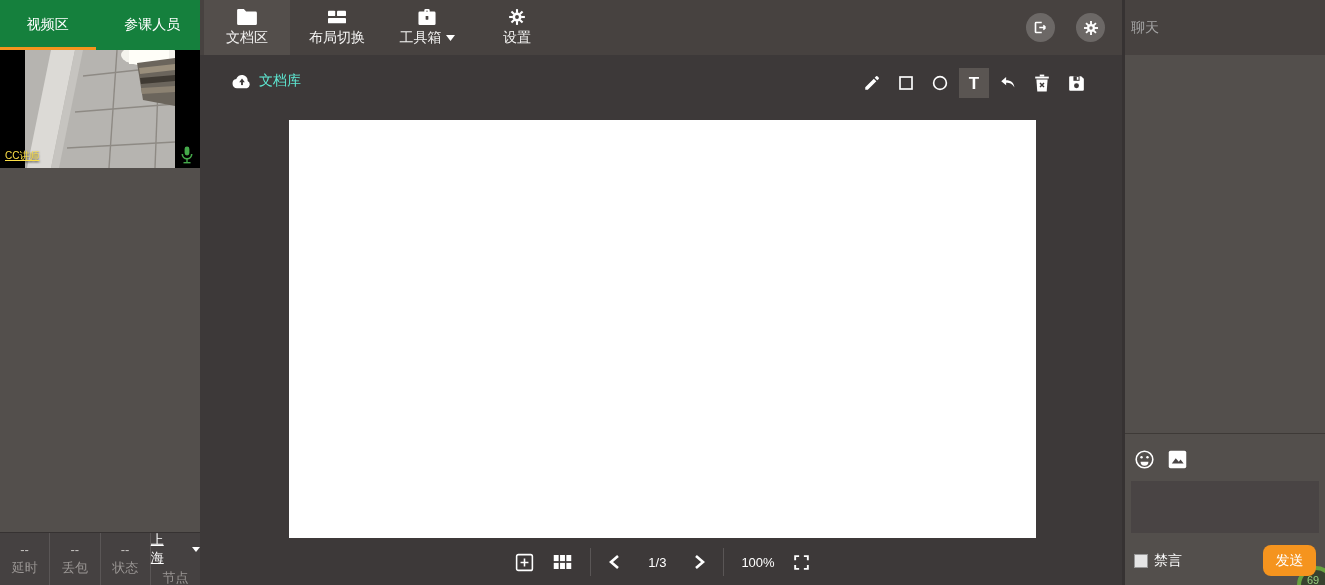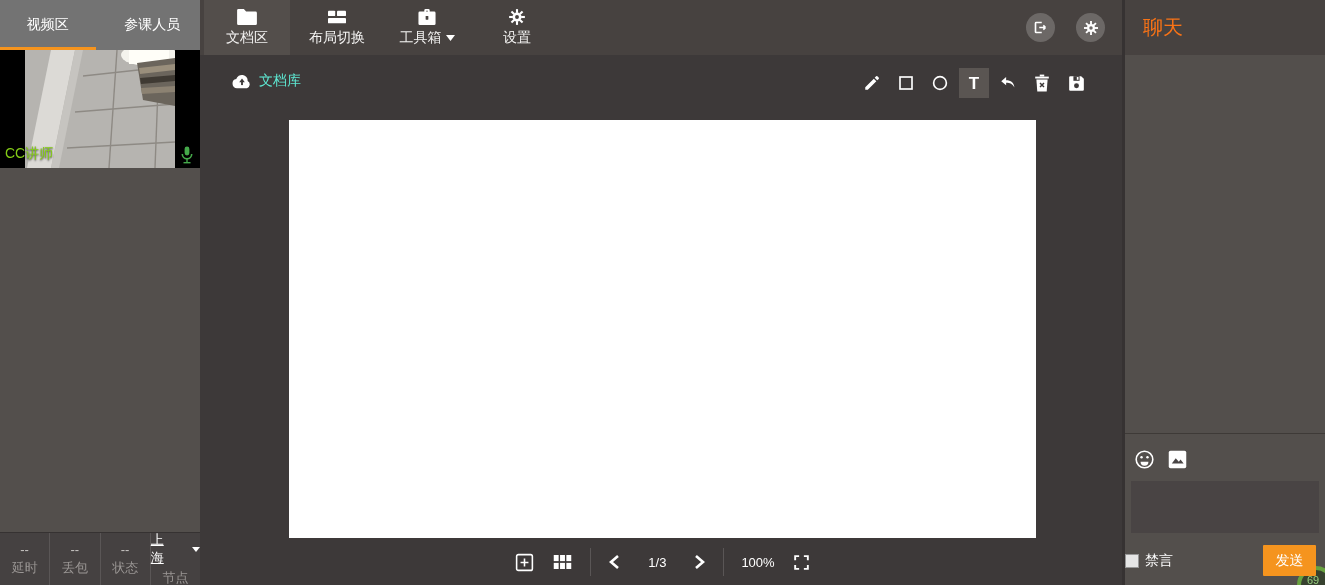--- a/index.html
+++ b/index.html
@@ -14,26 +14,26 @@
   .nav-btn{width:86px;margin-right:4px;display:flex;flex-direction:column;align-items:center;justify-content:center;gap:3px;cursor:pointer;color:#f2f1f0;}
   .nav-btn.active{background:#534e4b;}
   .nav-label{font-size:14px;display:flex;align-items:center;gap:4px;}
   .top-actions{margin-left:auto;display:flex;align-items:center;padding-right:20px;gap:0;}
   .circle-btn{width:29px;height:29px;border-radius:50%;background:#6c6866;border:none;display:flex;align-items:center;justify-content:center;cursor:pointer;padding:0;}
   .circle-btn + .circle-btn{margin-left:21px;}
   .start-live{margin-left:16px;height:30px;padding:0 16px;border:none;border-radius:15px;background:#f5941e;color:#fff;font-size:14px;display:flex;align-items:center;gap:6px;cursor:pointer;font-family:inherit;}
 
   
   .left-panel{position:absolute;left:0;top:0;width:200px;height:585px;background:#534f4c;}
-  .left-tabs{position:absolute;left:0;top:0;width:200px;height:50px;background:#737373;display:flex;gap:9px;}
+  .left-tabs{position:absolute;left:0;top:0;width:200px;height:50px;background:#15803d;display:flex;gap:9px;}
   .ltab{flex:1;display:flex;align-items:center;justify-content:center;color:#fff;font-size:14px;cursor:pointer;position:relative;}
   .ltab.active::after{content:"";position:absolute;left:0;right:0;bottom:0;height:3px;background:#f5941e;}
   .video-box{position:absolute;left:0;top:50px;width:200px;height:118px;background:#000;}
   .video-frame{position:absolute;left:25px;top:0;width:150px;height:118px;}
-  .video-label{position:absolute;left:5px;bottom:5px;color:#84cc16;font-size:14px;text-shadow:0 1px 2px rgba(0,0,0,.8);}
+  .video-label{position:absolute;left:5px;bottom:5px;color:#fde047;font-size:10px;text-shadow:0 1px 2px rgba(0,0,0,.8);text-decoration:underline;}
   .mic{position:absolute;right:6px;bottom:4px;cursor:pointer;}
   .stats-bar{position:absolute;left:0;bottom:0;width:200px;height:52px;background:#454141;border-top:1px solid #363232;display:flex;}
   .stat{flex:1;display:flex;flex-direction:column;align-items:center;justify-content:center;gap:2px;}
   .stat.b{border-right:1px solid #5a5656;}
   .stat-val{color:#c9c6c4;font-size:13px;}
   .stat-label{color:#9b9795;font-size:13px;}
   .stat-val.link{color:#fff;text-decoration:underline;display:flex;align-items:center;gap:17px;cursor:pointer;}
 
   
   .main{position:absolute;left:200px;top:55px;width:925px;height:530px;background:#3d3939;}
@@ -43,31 +43,31 @@
   .tool.active{background:#5a5552;}
   .tool .tglyph{font-size:17px;font-weight:bold;color:#fff;line-height:1;}
   .canvas{position:absolute;left:89px;top:65px;width:747px;height:418px;background:#ffffff;}
   .page-controls{position:absolute;left:0;right:0;bottom:9px;display:flex;align-items:center;justify-content:center;gap:17px;color:#fff;}
   .pc-btn{background:none;border:none;padding:0;cursor:pointer;color:#fff;display:flex;align-items:center;}
   .pc-sep{width:1px;height:28px;background:#5a5656;}
   .pc-text{font-size:13px;color:#fff;min-width:28px;text-align:center;}
 
   
   .chat{position:absolute;left:1122px;top:0;width:203px;height:585px;background:#534f4c;border-left:3px solid #363232;box-sizing:border-box;}
-  .chat-header{height:55px;line-height:55px;padding-left:18px;background:#474240;color:#f97316;font-size:20px;}
+  .chat-header{height:55px;line-height:55px;padding-left:6px;background:#474240;color:#a3a3a3;font-size:14px;}
   .chat-messages{position:absolute;left:0;top:55px;right:0;height:378px;}
   .chat-divider{position:absolute;left:0;right:0;top:433px;height:1px;background:#3e3a37;}
   .compose-icons{position:absolute;left:9px;top:449px;display:flex;align-items:center;gap:12px;}
   .icon-btn{background:none;border:none;padding:0;cursor:pointer;display:flex;}
   .chat-input{position:absolute;left:6px;top:481px;width:188px;height:52px;background:#494444;border:none;resize:none;box-sizing:border-box;color:#ddd;font-size:13px;padding:5px;outline:none;font-family:inherit;}
   .compose-bottom{position:absolute;left:0;right:0;top:544px;height:34px;display:flex;align-items:center;}
-  .mute{display:flex;align-items:center;gap:6px;cursor:pointer;text-align:center;}
+  .mute{display:flex;align-items:center;gap:6px;margin-left:9px;cursor:pointer;text-align:center;}
   .checkbox{width:12px;height:12px;background:#e6e6e6;border:1px solid #979797;display:inline-block;}
   .mute-label{color:#fff;font-size:14px;}
-  .send{position:absolute;right:9px;top:1px;width:53px;height:31px;background:#f5941e;border:none;border-radius:1px;color:#fff;font-size:14px;cursor:pointer;z-index:3;font-family:inherit;margin-left:12px;}
+  .send{position:absolute;right:9px;top:1px;width:53px;height:31px;background:#f5941e;border:none;border-radius:8px;color:#fff;font-size:14px;cursor:pointer;z-index:3;font-family:inherit;margin-left:12px;}
   .net-badge{position:absolute;left:172px;top:566px;width:38px;height:38px;border-radius:50%;border:4px solid #68a23f;background:#37422f;color:#96cc7e;font-size:11px;z-index:2;display:flex;align-items:flex-start;justify-content:flex-start;padding:4px 0 0 6px;box-sizing:border-box;}
 </style>
 </head>
 <body>
 
 <div class="app">
 
   <header class="topbar">
     <nav class="nav">
       <div class="nav-btn active">

